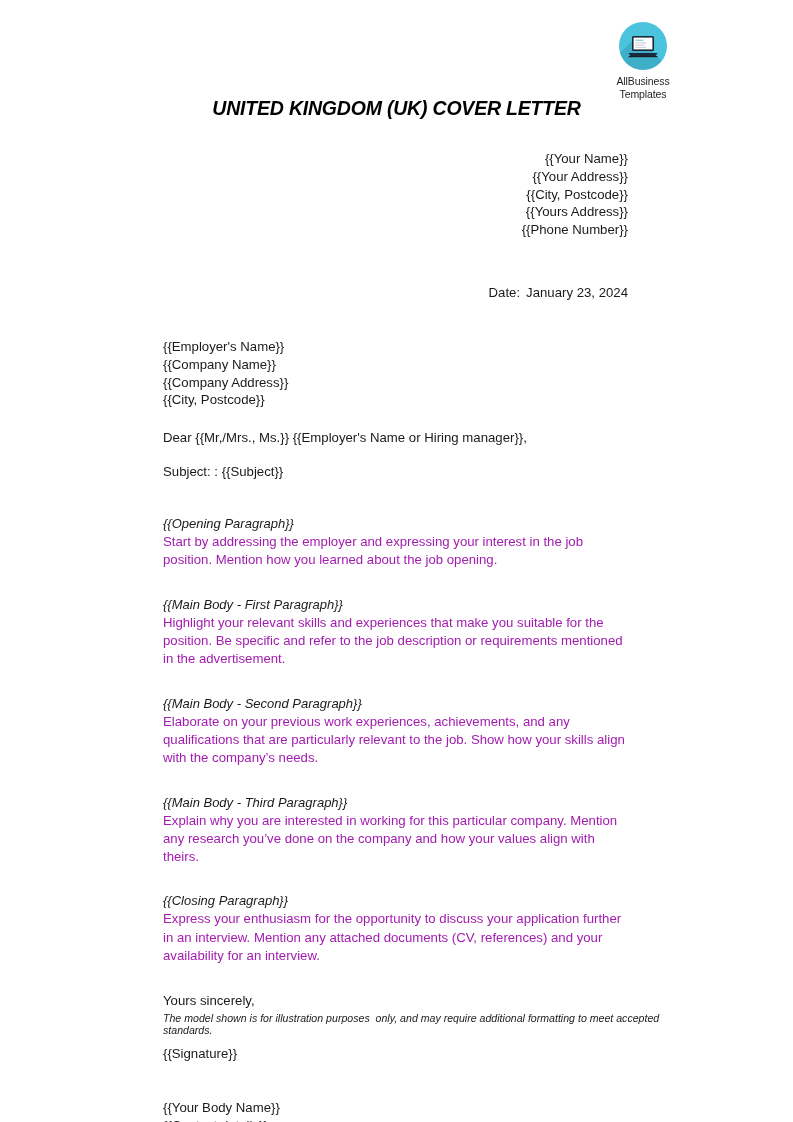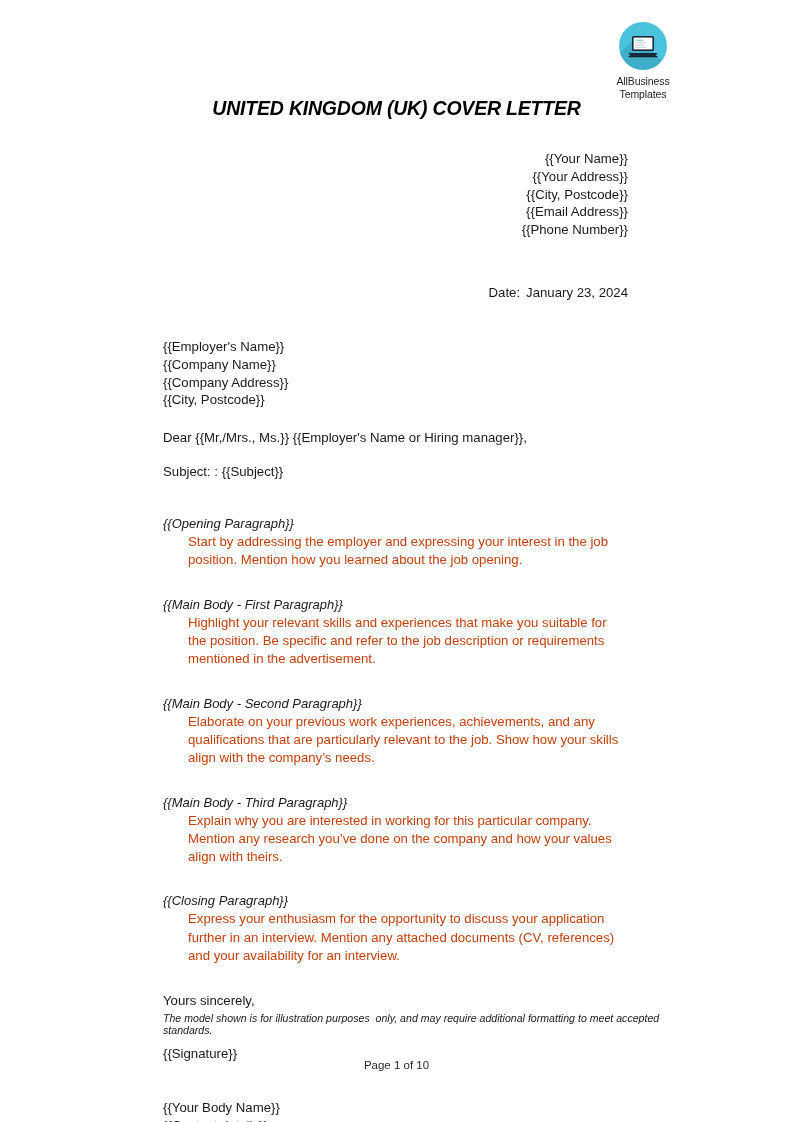--- a/index.html
+++ b/index.html
@@ -127,23 +127,22 @@
   }
   .section-heading {
     font-style: italic;
     font-size: 13px;
     line-height: 18px;
     color: #1a1a1a;
   }
   .section-body {
     font-size: 13.2px;
     line-height: 18.3px;
-    color: #c2410c;
+    color: #a21caf;
     max-width: 604px;
-    margin-left: 25px;
   }
 
   .signoff {
     margin-top: 28px;
     font-size: 13.2px;
   }
   .signature {
     margin-top: 38px;
     font-size: 13.2px;
   }
@@ -201,21 +200,21 @@
   </div>
 
   <div class="doc-title">UNITED KINGDOM (UK) COVER LETTER</div>
 
   <div class="content">
 
     <div class="sender-block">
       <div>{{Your Name}}</div>
       <div>{{Your Address}}</div>
       <div>{{City, Postcode}}</div>
-      <div>{{Email Address}}</div>
+      <div>{{Yours Address}}</div>
       <div>{{Phone Number}}</div>
     </div>
 
     <div class="date-line">
       <span class="date-label">Date:</span><span>January 23, 2024</span>
     </div>
 
     <div class="recipient-block">
       <div>{{Employer's Name}}</div>
       <div>{{Company Name}}</div>
@@ -258,15 +257,14 @@
 
     <div class="closing-name">
       <div>{{Your Body Name}}</div>
       <div>{{Contact details}}</div>
     </div>
 
   </div>
 
   <div class="disclaimer">The model shown is for illustration purposes  only, and may require additional formatting to meet accepted standards.</div>
 
-  <div class="page-number">Page 1 of 10</div>
 
 </div>
 
 </body></html>

